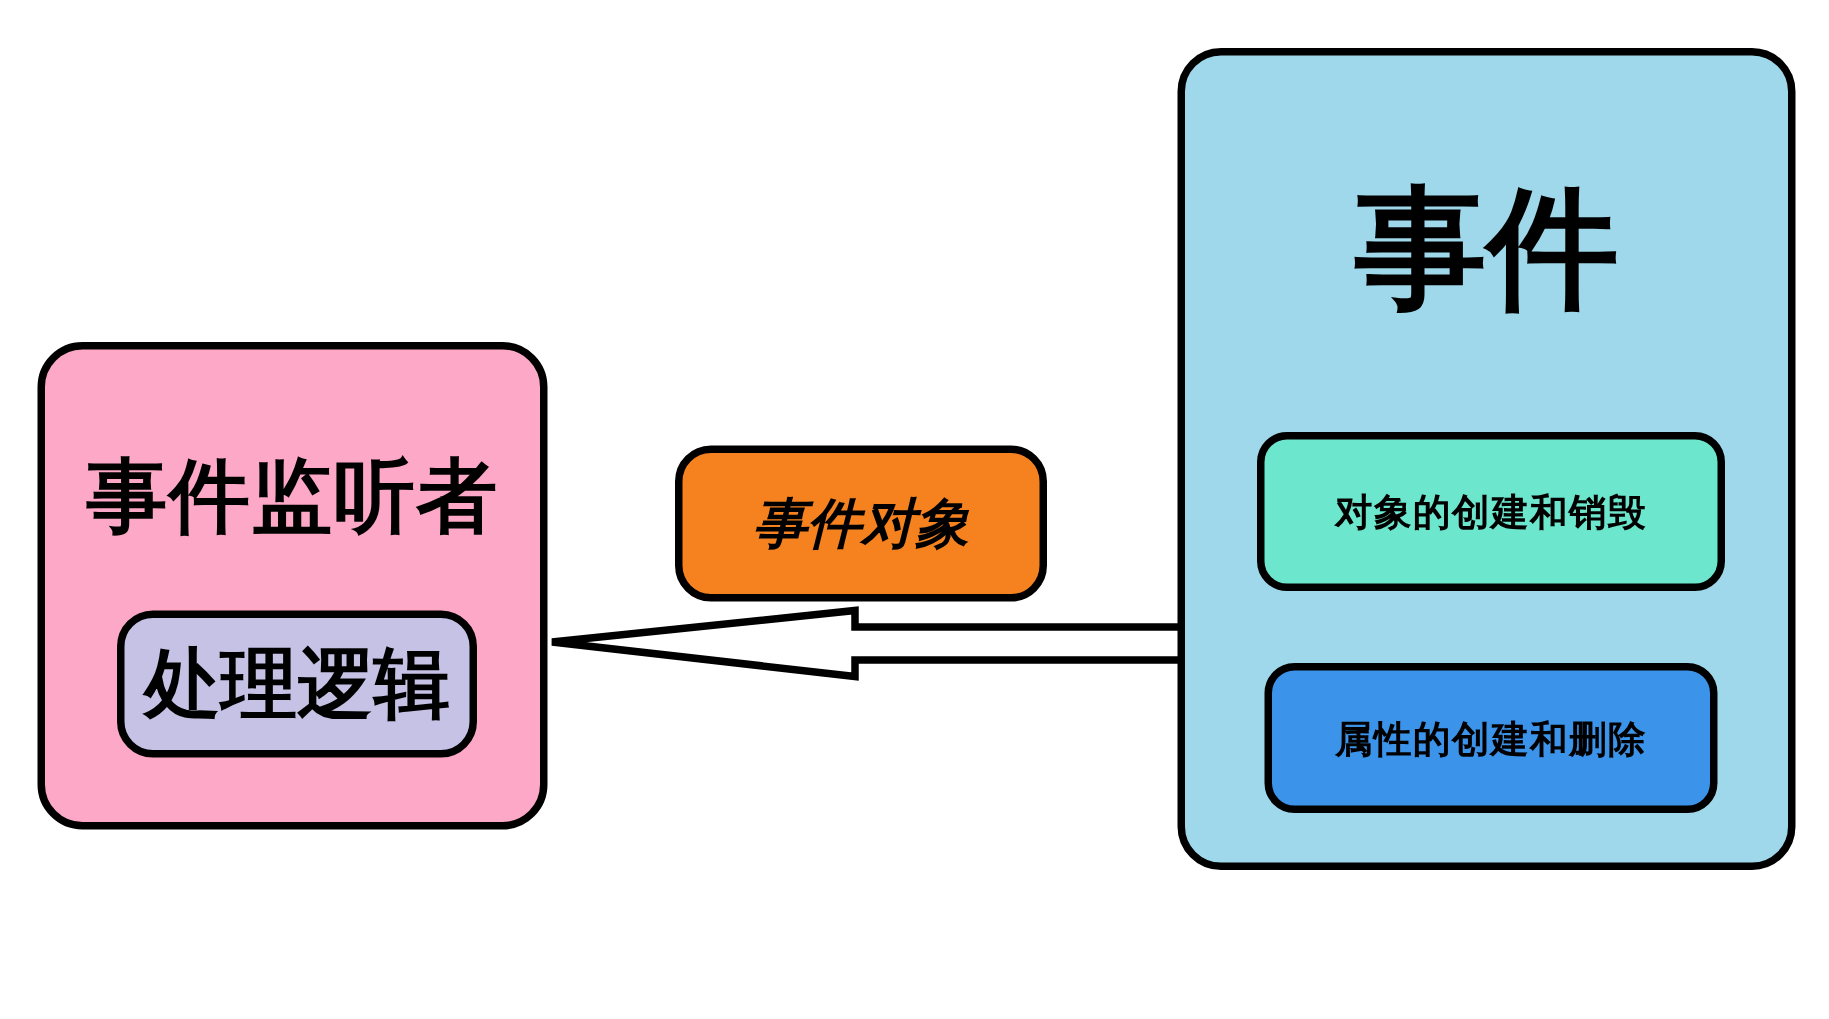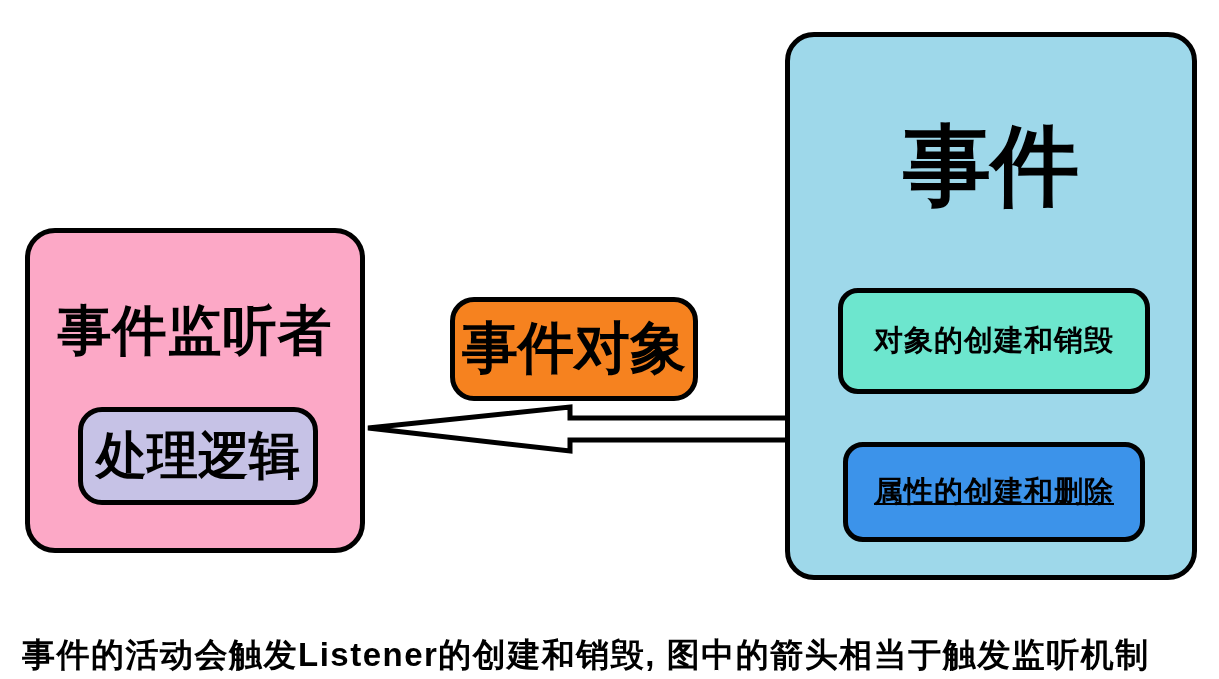--- a/index.html
+++ b/index.html
@@ -45,21 +45,22 @@
     border: 5px solid #000;
     border-radius: 24px;
     font-size: 51px;
   }
 
   
   .event-object-box {
     left: 450px; top: 297px;
     width: 248px; height: 104px;
     border-radius: 24px;
-    font-size: 56px;
+    font-size: 36px;
+    font-style: italic;
   }
 
   
   .arrow-wrap {
     position: absolute;
     left: 358px; top: 398px;
     width: 436px; height: 64px;
   }
 
   
@@ -71,25 +72,25 @@
   .event-title {
     position: absolute;
     top: 70px; left: 0; width: 100%;
     text-align: center;
     font-size: 88px;
   }
   .event-sub {
     position: absolute;
     border: 5px solid #000;
     border-radius: 20px;
-    font-size: 29px;
+    font-size: 25px;
     letter-spacing: 1px;
   }
   .event-sub-1 { left: 48px; top: 251px; width: 312px; height: 106px; }
-  .event-sub-2 { left: 53px; top: 405px; width: 302px; height: 100px; text-decoration: underline; }
+  .event-sub-2 { left: 53px; top: 405px; width: 302px; height: 100px; }
 
   
   .caption {
     position: absolute;
     left: 22px; top: 633px;
     font-size: 33px;
     letter-spacing: 1.5px;
     white-space: nowrap;
   }
 </style>
@@ -118,15 +119,14 @@
   <div class="box event-box" style="background-color: rgb(158, 216, 234);">
     <div class="event-title">事件</div>
     <div class="event-sub event-sub-1 center-flex" style="background-color: rgb(109, 230, 206);">
       <span>对象的创建和销毁</span>
     </div>
     <div class="event-sub event-sub-2 center-flex" style="background-color: rgb(60, 147, 234);">
       <span>属性的创建和删除</span>
     </div>
   </div>
 
-  <div class="caption">事件的活动会触发Listener的创建和销毁, 图中的箭头相当于触发监听机制</div>
 
 </div>
 
 </body></html>

